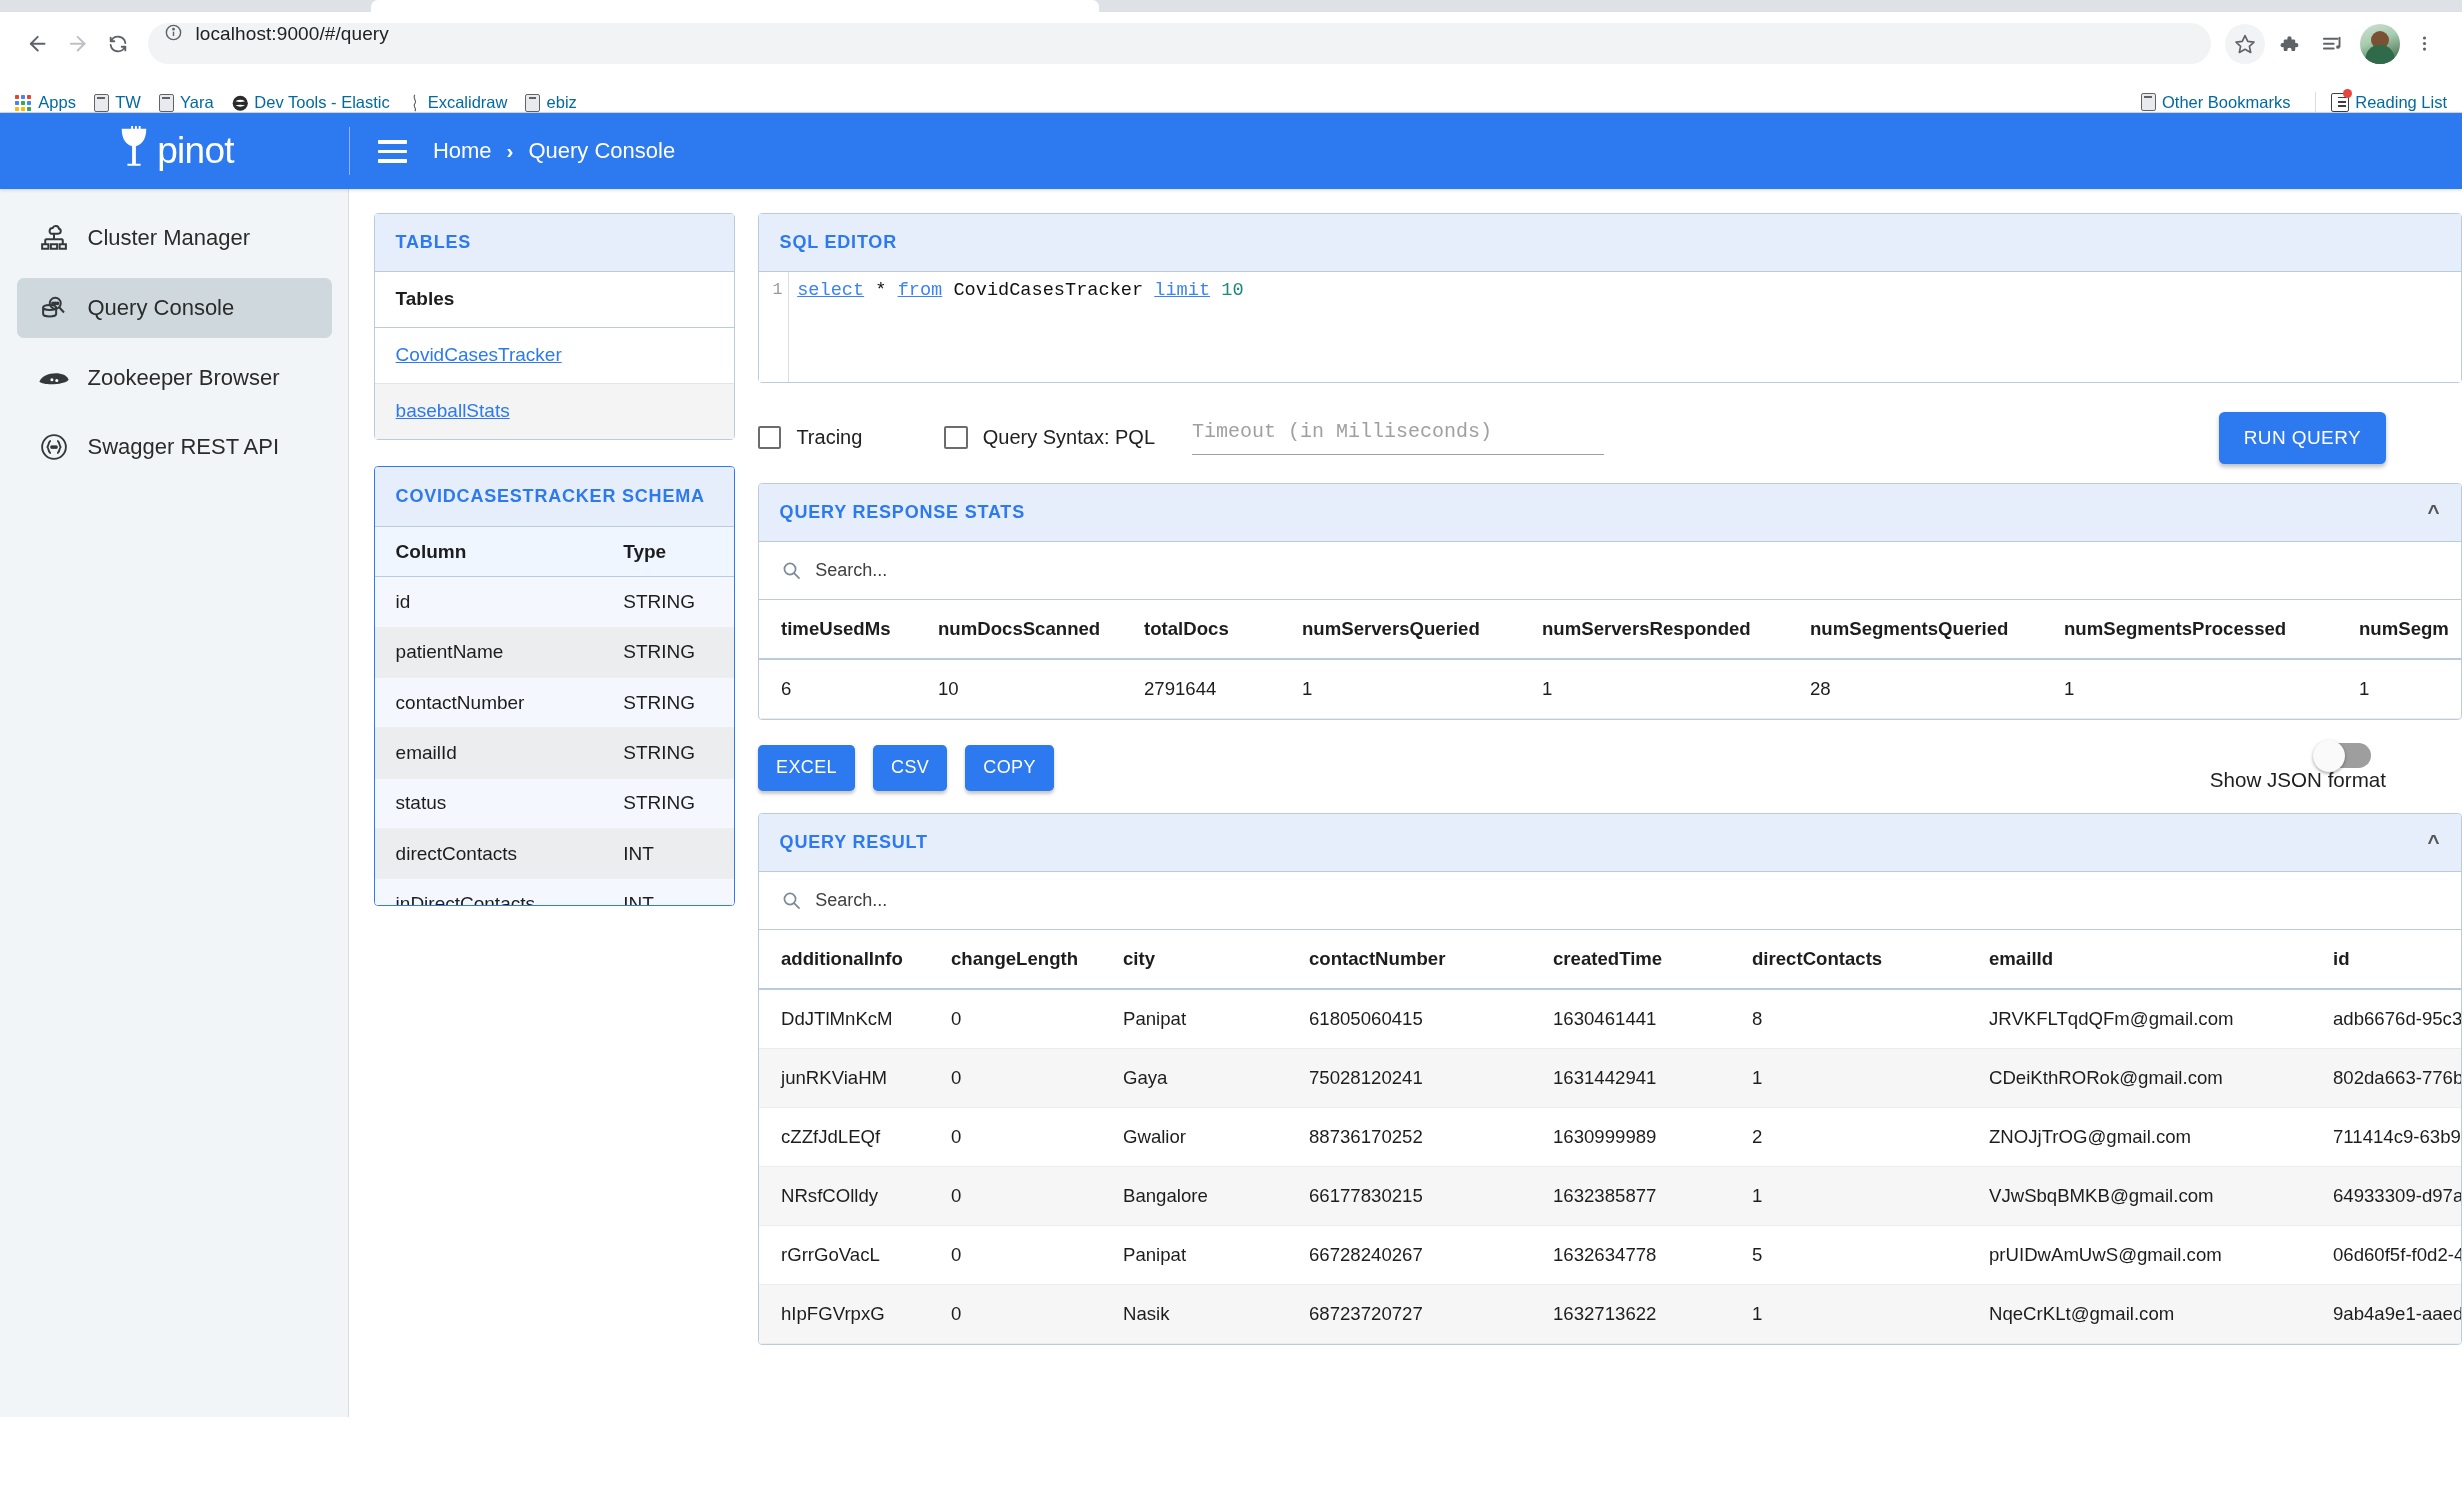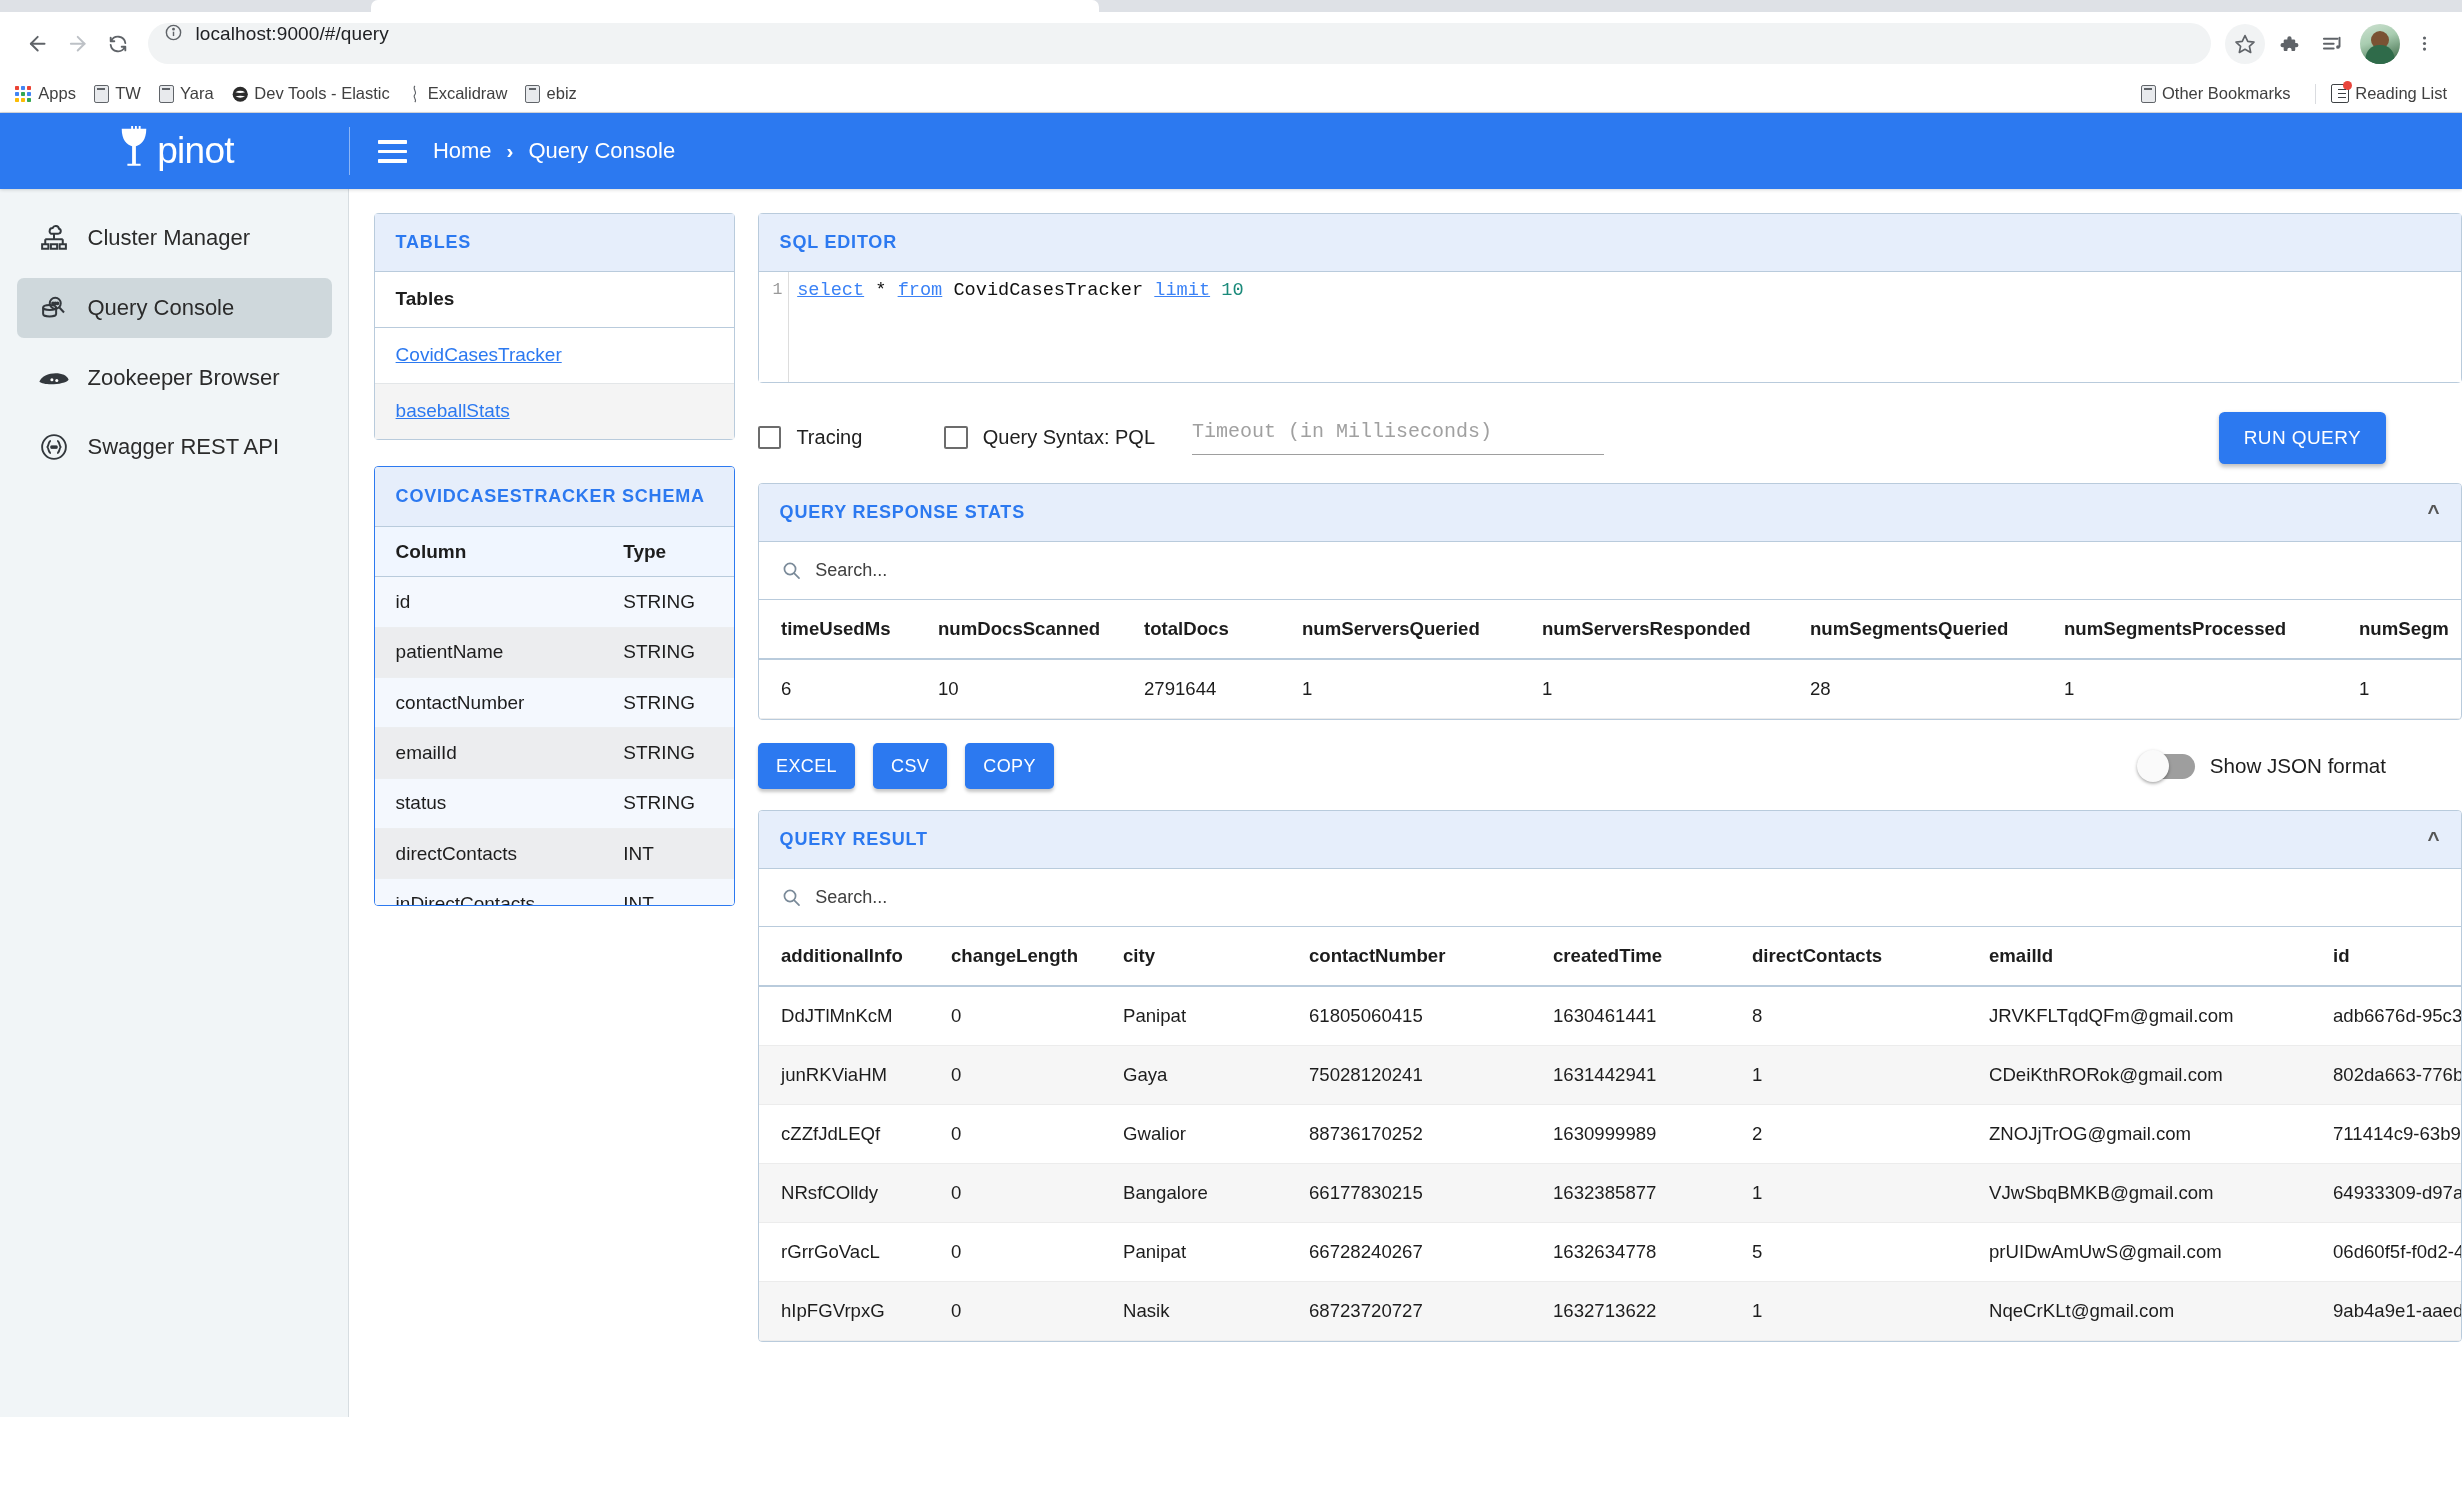--- a/index.html
+++ b/index.html
@@ -53,23 +53,23 @@
   .avatar-btn::before {
     content:""; position:absolute; left:50%; top:18%; transform:translateX(-50%);
     width:18px; height:18px; border-radius:50%; background:#7a5233;
   }
   .avatar-btn::after {
     content:""; position:absolute; left:50%; top:52%; transform:translateX(-50%);
     width:29px; height:23.4px; border-radius:13.7px 13.7px 0 0; background:#2f6b4a;
   }
   .browser-bookmarks {
     height: 38px; background: #ffffff;
-    display: flex; align-items: center; padding: 0 15px;
+    display: flex; align-items: flex-end; padding: 0 15px;
     border-bottom: 0.7px solid #dadce0;
-    font-size: 16.5px; color: #404040;
+    font-size: 16.5px; color: #0369a1;
   }
   .bm-item { display: flex; align-items: center; margin-right: 18px; white-space: nowrap; }
   .bm-item .bm-ic { margin-right: 6.2px; display:flex; align-items:center; }
   .apps-grid { display:grid; grid-template-columns: repeat(3, 4.1px); gap:2.1px; margin-right:6.9px; }
   .apps-grid i { width:4.1px; height:4.1px; border-radius:0.7px; display:block; }
   .folder-ic {
     width: 15px; height: 18px; border: 1.7px solid #5f6368; border-radius: 2.1px;
     position: relative; background: #e8eaed;
   }
   .folder-ic::before {
@@ -204,21 +204,21 @@
   .data-tbl tr.alt td { background:#f6f6f6; }
   .stats-wrap, .result-wrap { overflow:hidden; }
   .pad-l { padding-left: 22px !important; }
 
   .export-row { display:flex; align-items:center; padding: 23.4px 0 20.6px 0; }
   .ebtn {
     background:#2c79f0; color:#fff; font-size:18px; letter-spacing:0.4px;
     padding: 12.4px 18px; border-radius: 4.8px; margin-right: 18px;
     box-shadow: 0 2.1px 3.4px rgba(0,0,0,.22);
   }
-  .toggle-wrap { margin-left:auto; margin-right: 76px; display:flex; align-items:flex-start; }
+  .toggle-wrap { margin-left:auto; margin-right: 76px; display:flex; align-items:flex-end;flex-direction:column; }
   .switch {
     width: 54px; height: 25px; border-radius: 12.4px; background:#9e9e9e; position:relative;
     margin-right: 15px;
   }
   .switch .knob {
     position:absolute; left:-4.1px; top:-3.4px; width:32px; height:32px; border-radius:50%;
     background:#fafafa; box-shadow: 0 1.4px 3.4px rgba(0,0,0,.35);
   }
   .toggle-label { font-size: 20.6px; color:#1d1d1d; }
 </style>

